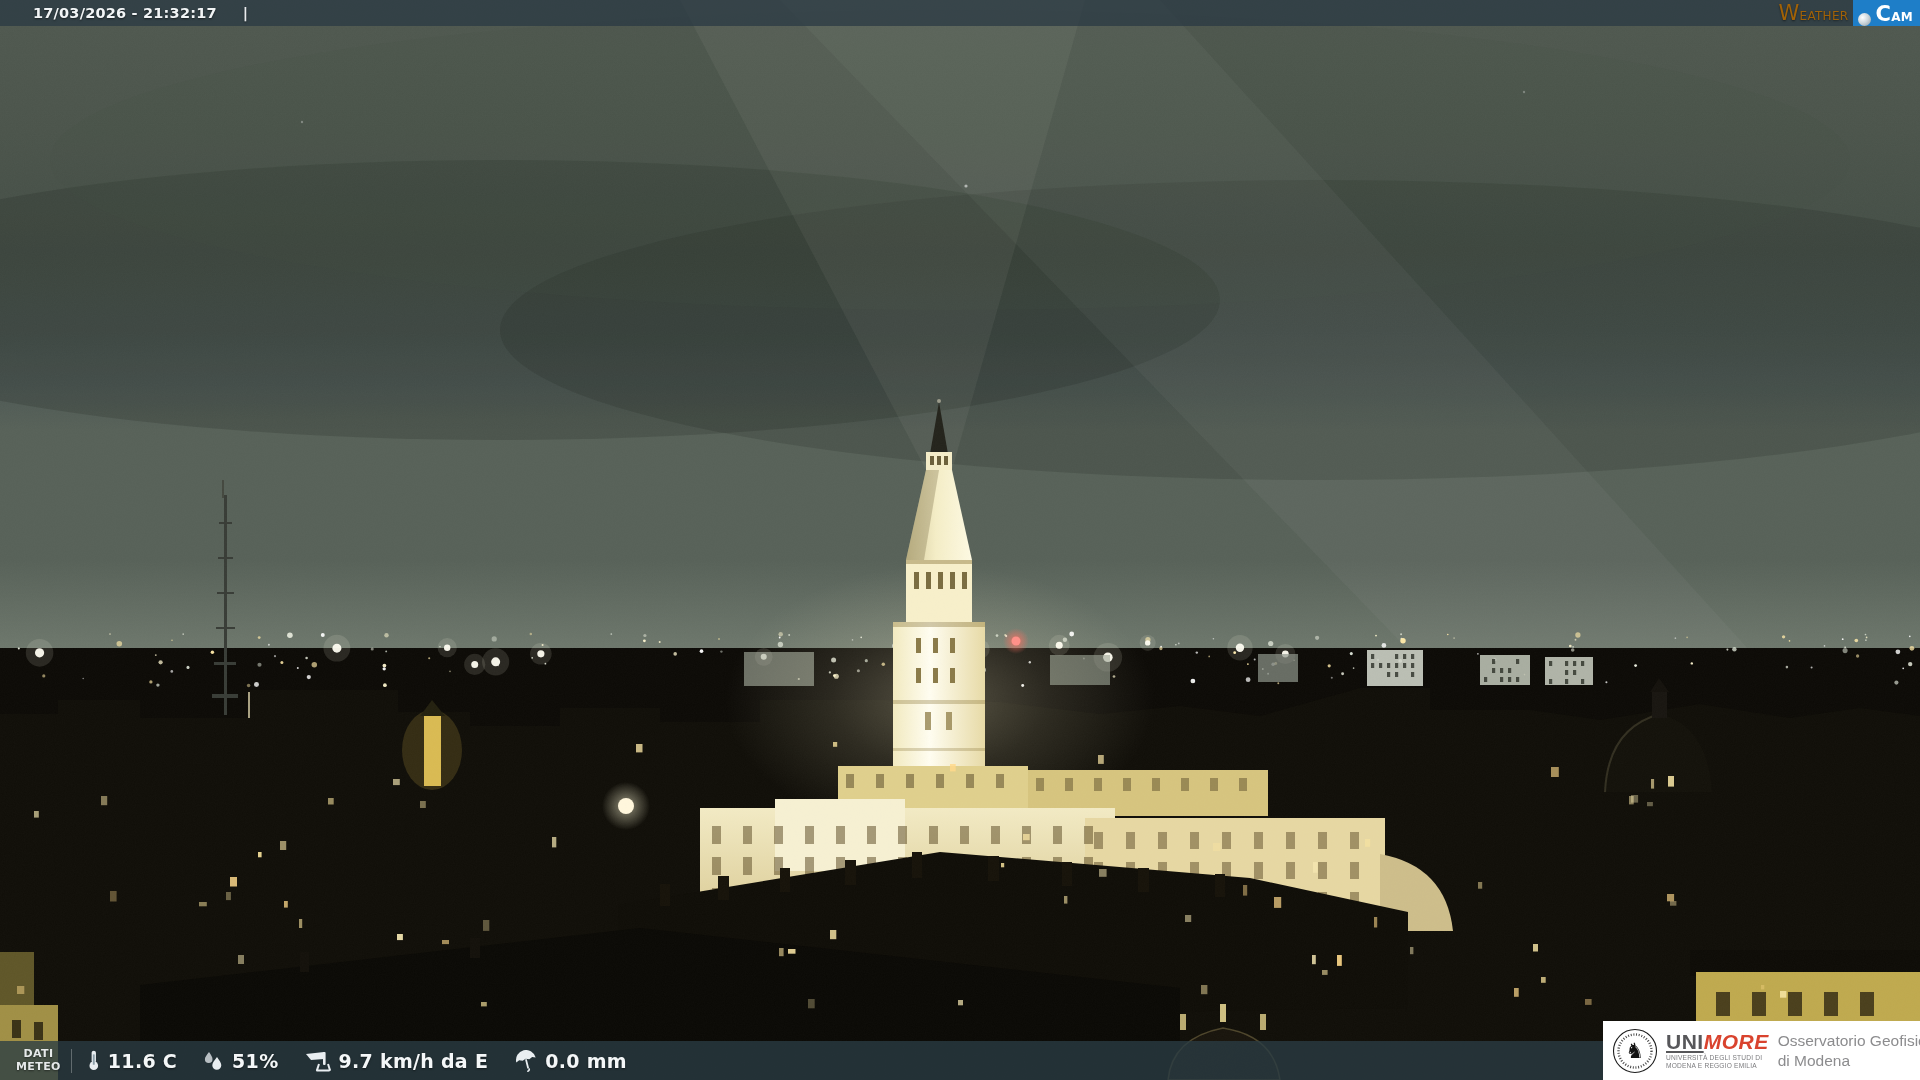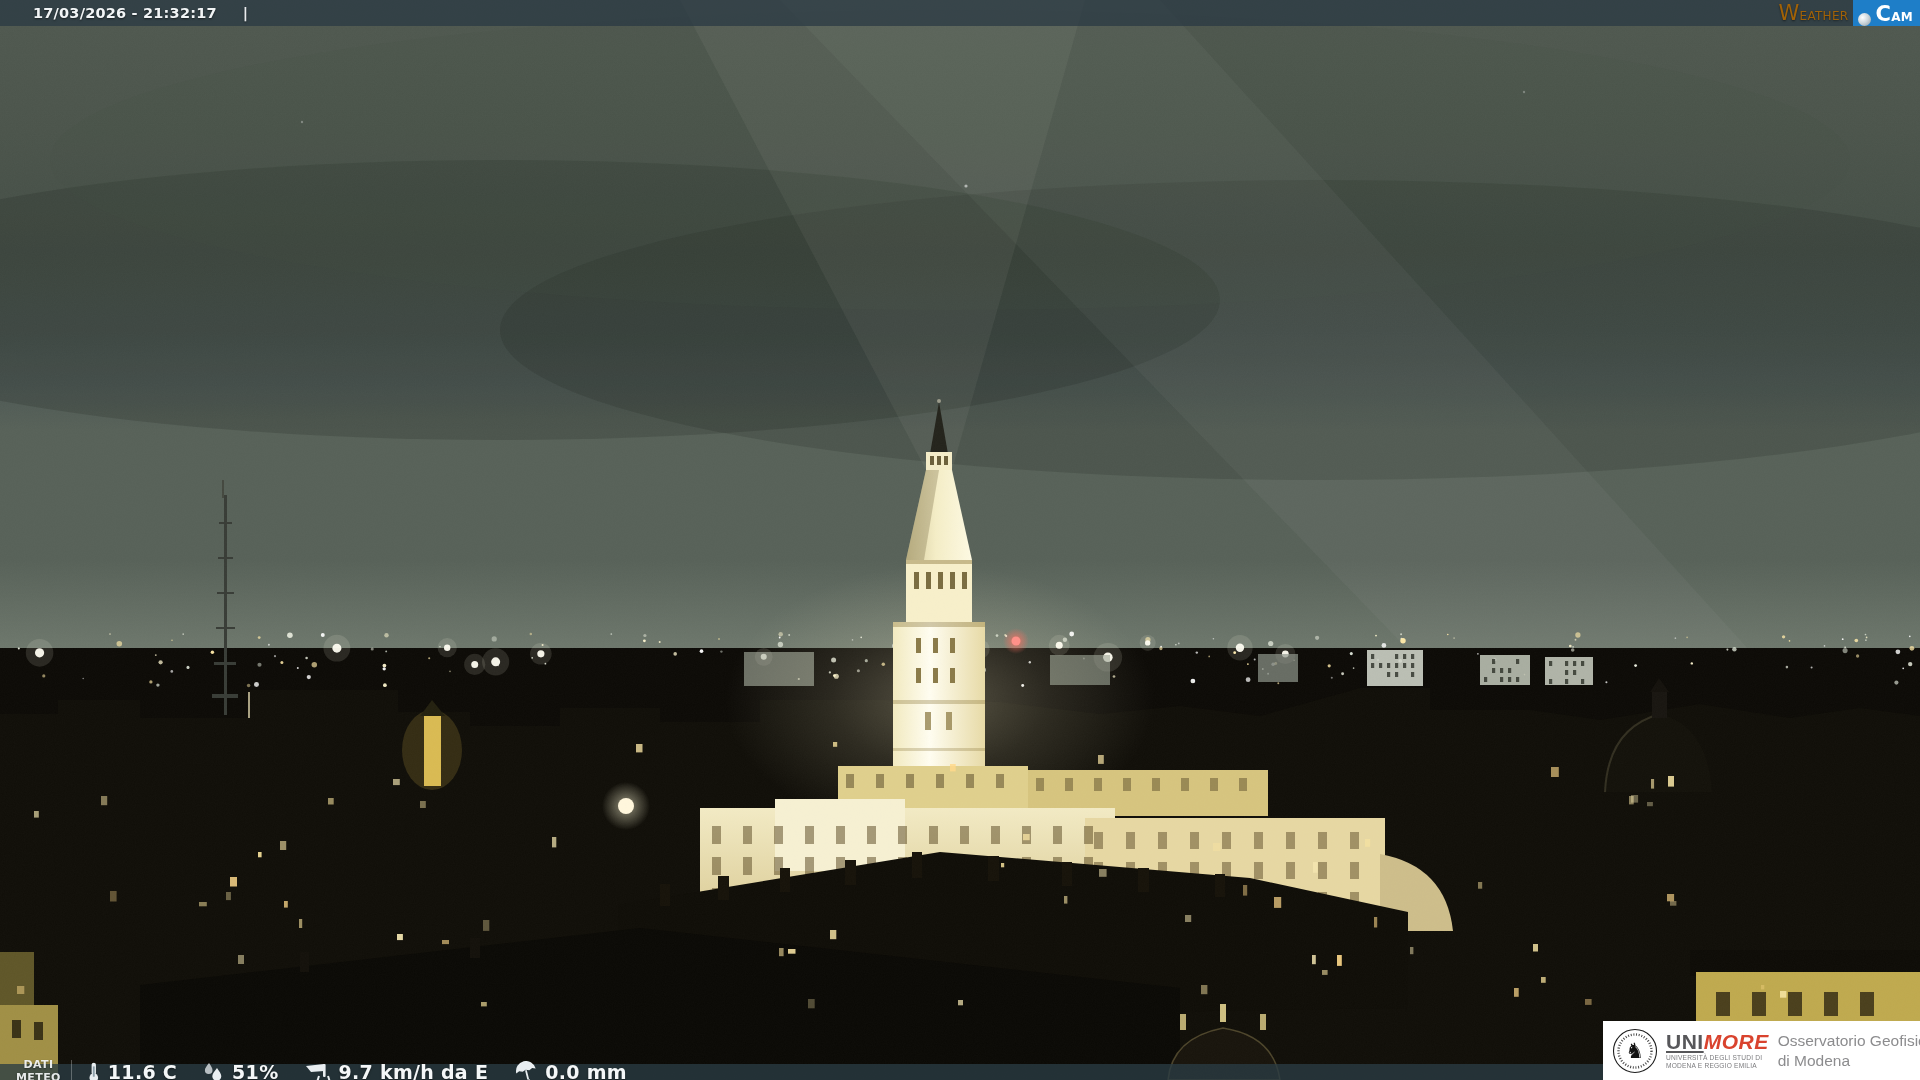--- a/index.html
+++ b/index.html
@@ -19,21 +19,21 @@
   .brand .weather{font-size:17px;font-weight:normal;color:#a16207;letter-spacing:.3px;
     text-shadow:0 1px 2px rgba(0,0,0,.5);margin-right:5px;display:inline-block;}
   .brand .weather::first-letter,.brand .cam::first-letter{font-size:21px;}
   .brand .blue-box{height:26px;background:#1e7ec8;display:flex;align-items:flex-end;
     padding:0 7px 0 5px;}
   .brand .lens{width:13px;height:13px;border-radius:50%;margin-right:4px;
     background:radial-gradient(circle at 35% 35%, #ffffff 0%, #cfd8dd 45%, #8b979f 100%);}
   .brand .cam{font-size:17px;font-weight:bold;color:#fff;letter-spacing:.3px;display:inline-block;}
 
   
-  .bottom-bar{position:absolute;left:0;right:0;bottom:0;height:16px;
+  .bottom-bar{position:absolute;left:0;right:0;bottom:0;height:39px;
     background:rgba(42,60,68,.78);display:flex;align-items:center;
     color:#f4f7f8;z-index:10;text-shadow:0 1px 2px rgba(0,0,0,.5);}
   .dati{margin-left:16px;text-align:center;font-size:11px;font-weight:bold;
     line-height:1.15;letter-spacing:.4px;opacity:.92;}
   .vline{width:1px;height:24px;background:rgba(255,255,255,.28);margin:0 14px 0 10px;}
   .reading{display:flex;align-items:center;margin-right:26px;}
   .reading svg{margin-right:7px;}
   .reading .val{font-size:19px;font-weight:bold;letter-spacing:.3px;white-space:nowrap;}
   .icon-white{fill:#e9eef1;}
 

